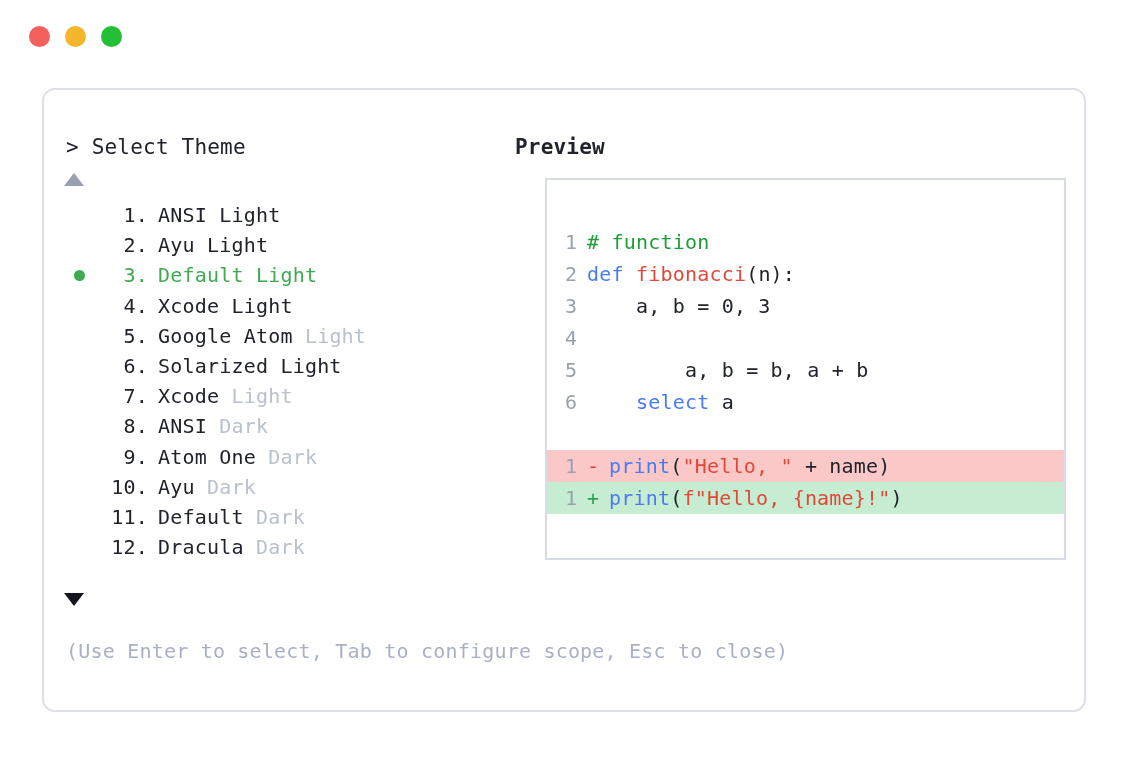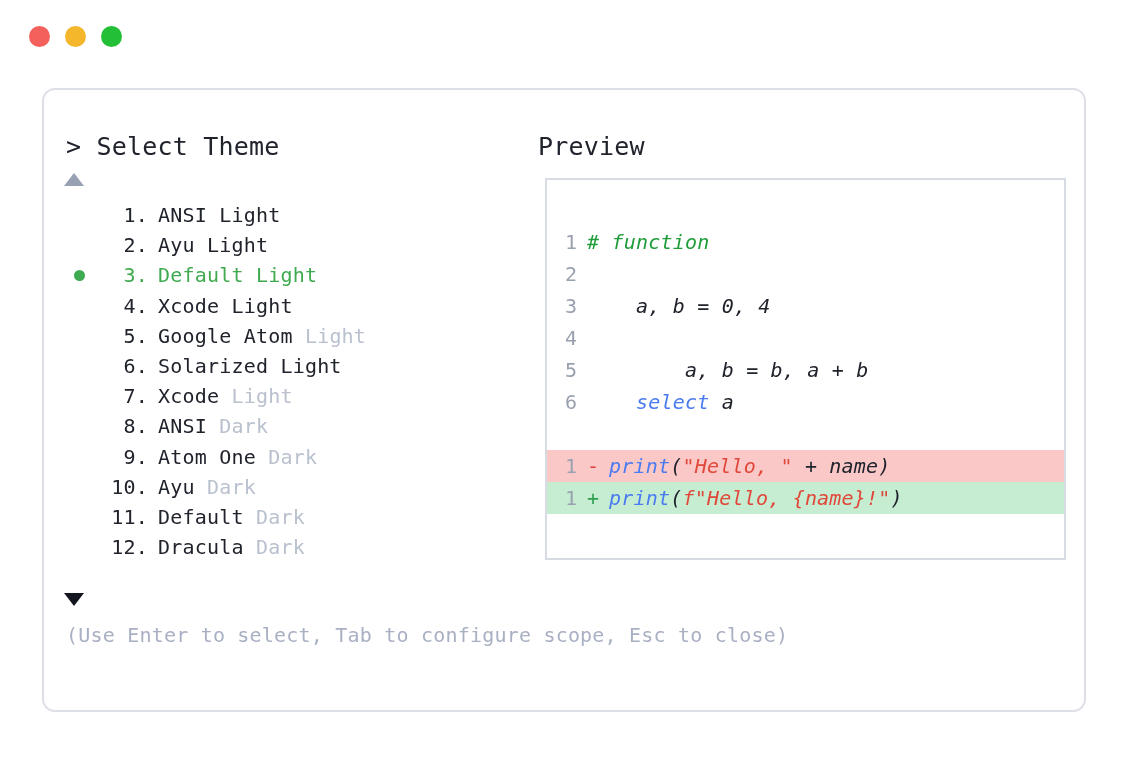--- a/index.html
+++ b/index.html
@@ -57,28 +57,28 @@
     position: absolute;
     left: 0;
     top: 0;
     right: 0;
     bottom: 0;
   }
 
   
   .heading {
     position: absolute;
-    font-size: 25px;
+    font-size: 21px;
     line-height: 26px;
     color: #20232c;
     letter-spacing: 0.2px;
     white-space: pre;
   }
   .heading.left  { left: 22px;  top: 44px; }
-  .heading.right { left: 494px; top: 44px; }
+  .heading.right { left: 471px; top: 44px; font-weight: bold; }
 
   
   .scroll-arrow {
     position: absolute;
     left: 20px;
     width: 0;
     height: 0;
     border-left: 10px solid transparent;
     border-right: 10px solid transparent;
   }
@@ -141,21 +141,21 @@
   .theme-row.selected .row-index,
   .theme-row.selected .row-name,
   .theme-row.selected .row-suffix {
     color: #3faa4f;
   }
 
   
   .hint {
     position: absolute;
     left: 22px;
-    top: 532px;
+    top: 548px;
     font-size: 20px;
     line-height: 26px;
     color: #a9b0c3;
     letter-spacing: 0.2px;
     white-space: pre;
     text-align: right;
   }
 
   
   .preview-box {
@@ -188,21 +188,20 @@
   .ln {
     color: #9aa1ae;
     width: 22px;
     text-align: left;
     flex: none;
     letter-spacing: 0.2px;
   }
   .code-text {
     white-space: pre;
     letter-spacing: 0.2px;
-    font-style: italic;
   }
   .spacer-line { height: 32px; }
 
   
   .diff-line {
     display: flex;
     align-items: baseline;
     height: 32px;
     white-space: pre;
     padding-left: 18px;
@@ -262,22 +261,22 @@
         <div class="theme-row"><span class="bullet-slot"><span class="bullet hidden"></span></span><span class="row-index">10.</span><span class="row-name">Ayu</span><span class="row-suffix"> Dark</span></div>
         <div class="theme-row"><span class="bullet-slot"><span class="bullet hidden"></span></span><span class="row-index">11.</span><span class="row-name">Default</span><span class="row-suffix"> Dark</span></div>
         <div class="theme-row"><span class="bullet-slot"><span class="bullet hidden"></span></span><span class="row-index">12.</span><span class="row-name">Dracula</span><span class="row-suffix"> Dark</span></div>
       </div>
 
     <div class="hint">(Use Enter to select, Tab to configure scope, Esc to close)</div>
 
     <div class="preview-box">
       <div class="code" id="code-block">
           <div class="code-line"><span class="ln">1</span><span class="code-text"><span class="tk-comment"># function</span></span></div>
-          <div class="code-line"><span class="ln">2</span></div>
-          <div class="code-line"><span class="ln">3</span><span class="code-text"><span class="tk-plain">    a, b = 0, 4</span></span></div>
+          <div class="code-line"><span class="ln">2</span><span class="code-text"><span class="tk-keyword">def </span><span class="tk-func">fibonacci</span><span class="tk-plain">(n):</span></span></div>
+          <div class="code-line"><span class="ln">3</span><span class="code-text"><span class="tk-plain">    a, b = 0, 3</span></span></div>
           <div class="code-line"><span class="ln">4</span></div>
           <div class="code-line"><span class="ln">5</span><span class="code-text"><span class="tk-plain">        a, b = b, a + b</span></span></div>
           <div class="code-line"><span class="ln">6</span><span class="code-text"><span class="tk-plain">    </span><span class="tk-keyword">select</span><span class="tk-plain"> a</span></span></div>
           <div class="spacer-line"></div>
           <div class="diff-line del" style="background: rgb(251, 200, 200);"><span class="ln">1</span><span class="diff-mark">-</span><span class="code-text"><span class="tk-builtin">print</span><span class="tk-plain">(</span><span class="tk-string">"Hello, "</span><span class="tk-plain"> + name)</span></span></div>
           <div class="diff-line add" style="background: rgb(198, 236, 210);"><span class="ln">1</span><span class="diff-mark">+</span><span class="code-text"><span class="tk-builtin">print</span><span class="tk-plain">(</span><span class="tk-string">f"Hello, {name}!"</span><span class="tk-plain">)</span></span></div>
         </div>
     </div>
 
   </div>

